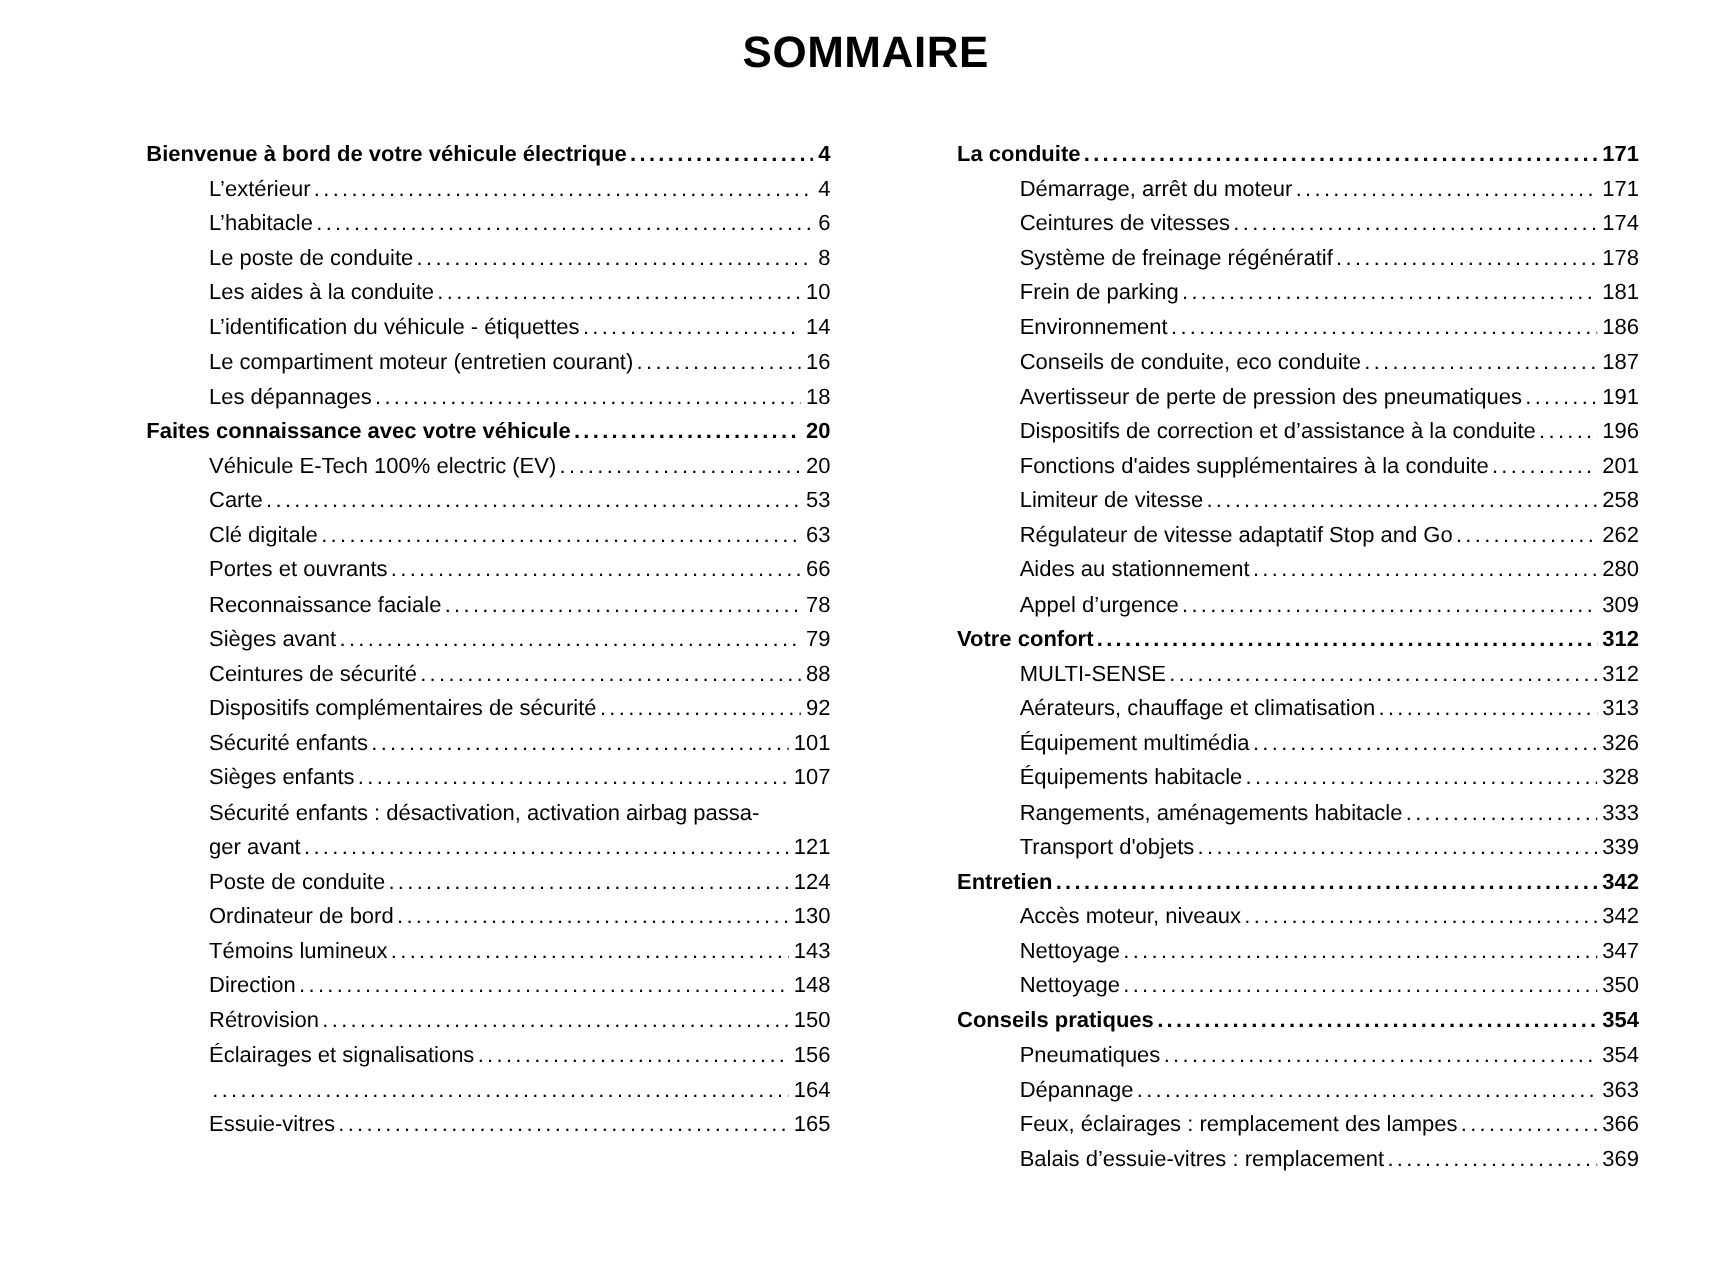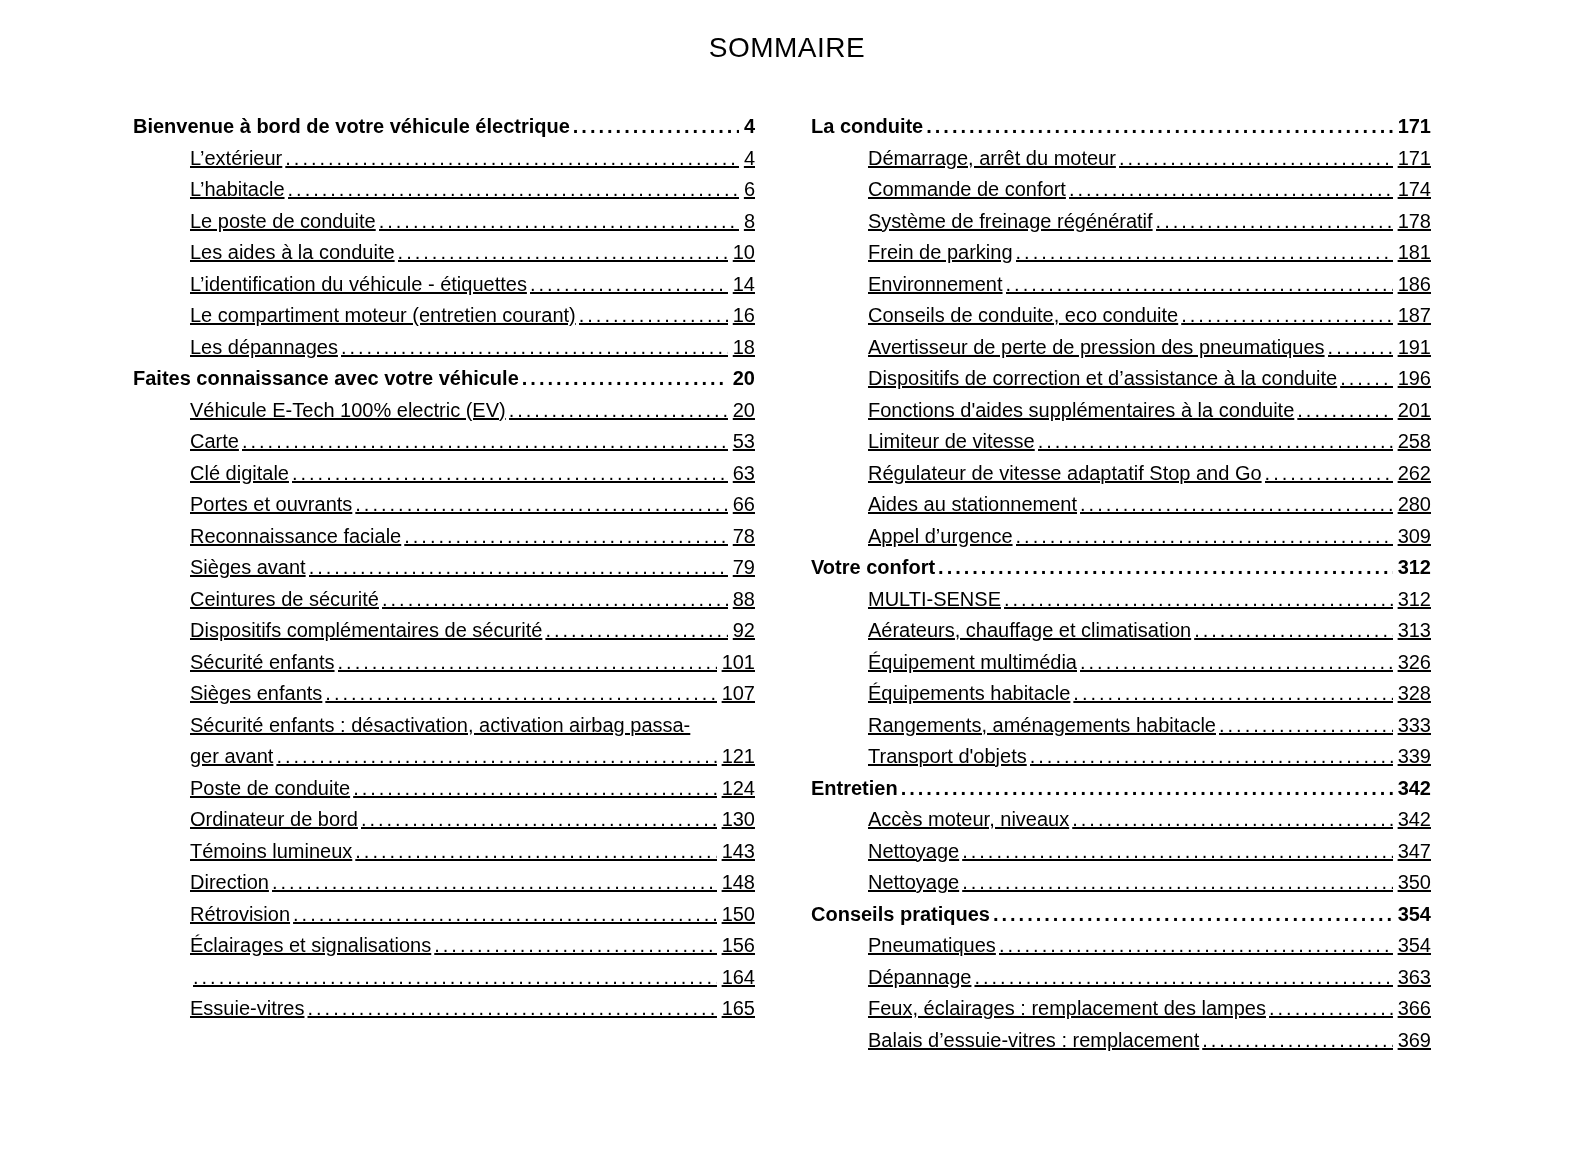--- a/index.html
+++ b/index.html
@@ -11,43 +11,43 @@
   }
   .page {
     position: relative;
     width: 1574px;
     height: 1165px;
     background: #ffffff;
     overflow: hidden;
   }
   .doc-title {
     text-align: center;
-    font-weight: normal;
-    font-size: 28px;
+    font-weight: bold;
+    font-size: 40px;
     line-height: 42px;
     margin: 0;
     padding-top: 27px;
     letter-spacing: 0.5px;
   }
   .columns {
     display: flex;
     margin-left: 133px;
-    margin-top: 42px;
-    gap: 56px;
+    margin-top: 56px;
+    gap: 115px;
   }
   .col { width: 622px; flex: none; }
   .col-right { width: 620px; }
   .row {
     display: flex;
     align-items: baseline;
     font-size: 20px;
     line-height: 31.5px;
   }
   .row.section { font-weight: bold; }
-  .row.item { padding-left: 57px; text-decoration: underline; }
+  .row.item { padding-left: 57px; }
   .label { white-space: nowrap; }
   .dots {
     flex: 1 1 0;
     min-width: 0;
     overflow: hidden;
     white-space: nowrap;
     margin: 0 5px 0 3px;
     letter-spacing: 3px;
   }
   .dots::after {
@@ -210,21 +210,21 @@
           <span class="label">La conduite</span>
           <span class="dots"></span>
           <span class="page-num">171</span>
         </div>
         <div class="row item">
           <span class="label">Démarrage, arrêt du moteur</span>
           <span class="dots"></span>
           <span class="page-num">171</span>
         </div>
         <div class="row item">
-          <span class="label">Commande de confort</span>
+          <span class="label">Ceintures de vitesses</span>
           <span class="dots"></span>
           <span class="page-num">174</span>
         </div>
         <div class="row item">
           <span class="label">Système de freinage régénératif</span>
           <span class="dots"></span>
           <span class="page-num">178</span>
         </div>
         <div class="row item">
           <span class="label">Frein de parking</span>

